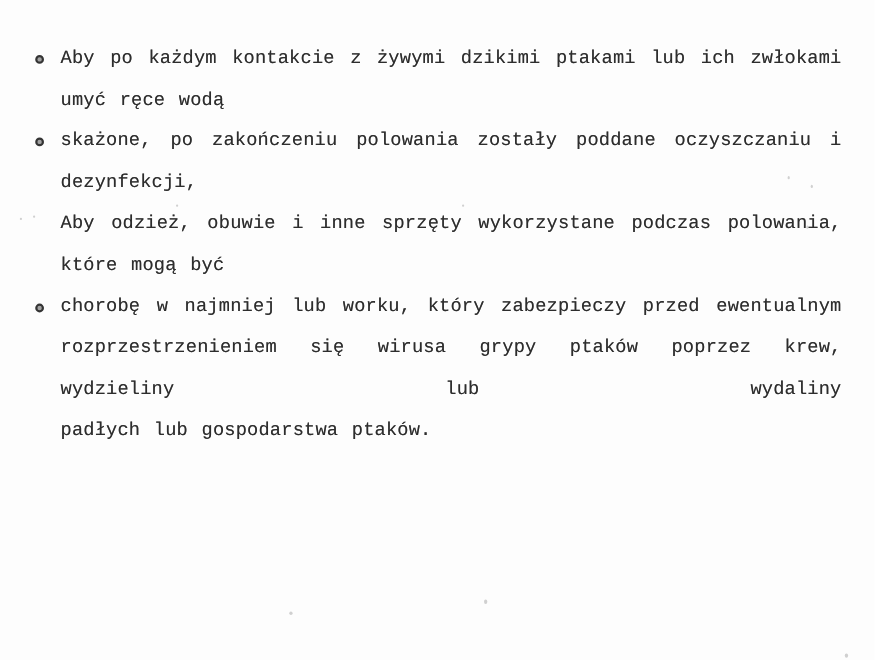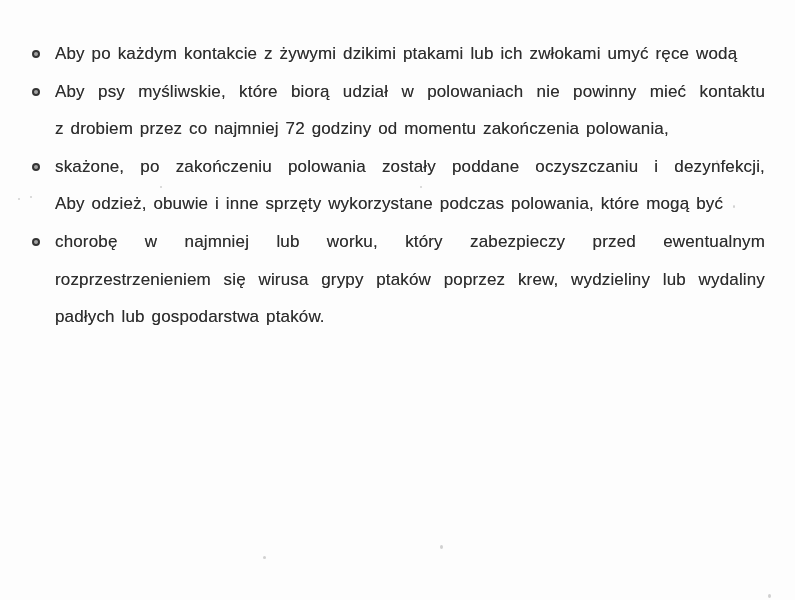--- a/index.html
+++ b/index.html
@@ -8,21 +8,21 @@
     width: 800px;
     height: 600px;
     background: #ffffff;
   }
   .page {
     position: relative;
     width: 795px;
     height: 600px;
     background: #fdfdfd;
     overflow: hidden;
-    font-family: Liberation Sans, sans-serif;
+    font-family: Liberation Mono, monospace;
     color: #2d2d2d;
   }
   ul.bullets {
     list-style: none;
     margin: 0;
     padding: 35px 30px 0 30px;
   }
   li.item {
     position: relative;
     padding-left: 25px;
@@ -74,27 +74,20 @@
   <ul class="bullets">
       <li class="item">
         <span class="marker"></span>
         <div class="body">
           <div class="line">Aby po każdym kontakcie z żywymi dzikimi ptakami lub ich zwłokami umyć ręce wodą</div>
         </div>
       </li>
       <li class="item">
         <span class="marker"></span>
         <div class="body">
-          <div class="line">Aby psy myśliwskie, które biorą udział w polowaniach nie powinny mieć kontaktu</div>
-          <div class="line">z drobiem przez co najmniej 72 godziny od momentu zakończenia polowania,</div>
-        </div>
-      </li>
-      <li class="item">
-        <span class="marker"></span>
-        <div class="body">
           <div class="line">skażone, po zakończeniu polowania zostały poddane oczyszczaniu i dezynfekcji,</div>
           <div class="line">Aby odzież, obuwie i inne sprzęty wykorzystane podczas polowania, które mogą być</div>
         </div>
       </li>
       <li class="item">
         <span class="marker"></span>
         <div class="body">
           <div class="line">chorobę w najmniej lub worku, który zabezpieczy przed ewentualnym</div>
           <div class="line">rozprzestrzenieniem się wirusa grypy ptaków poprzez krew, wydzieliny lub wydaliny</div>
           <div class="line">padłych lub gospodarstwa ptaków.</div>

